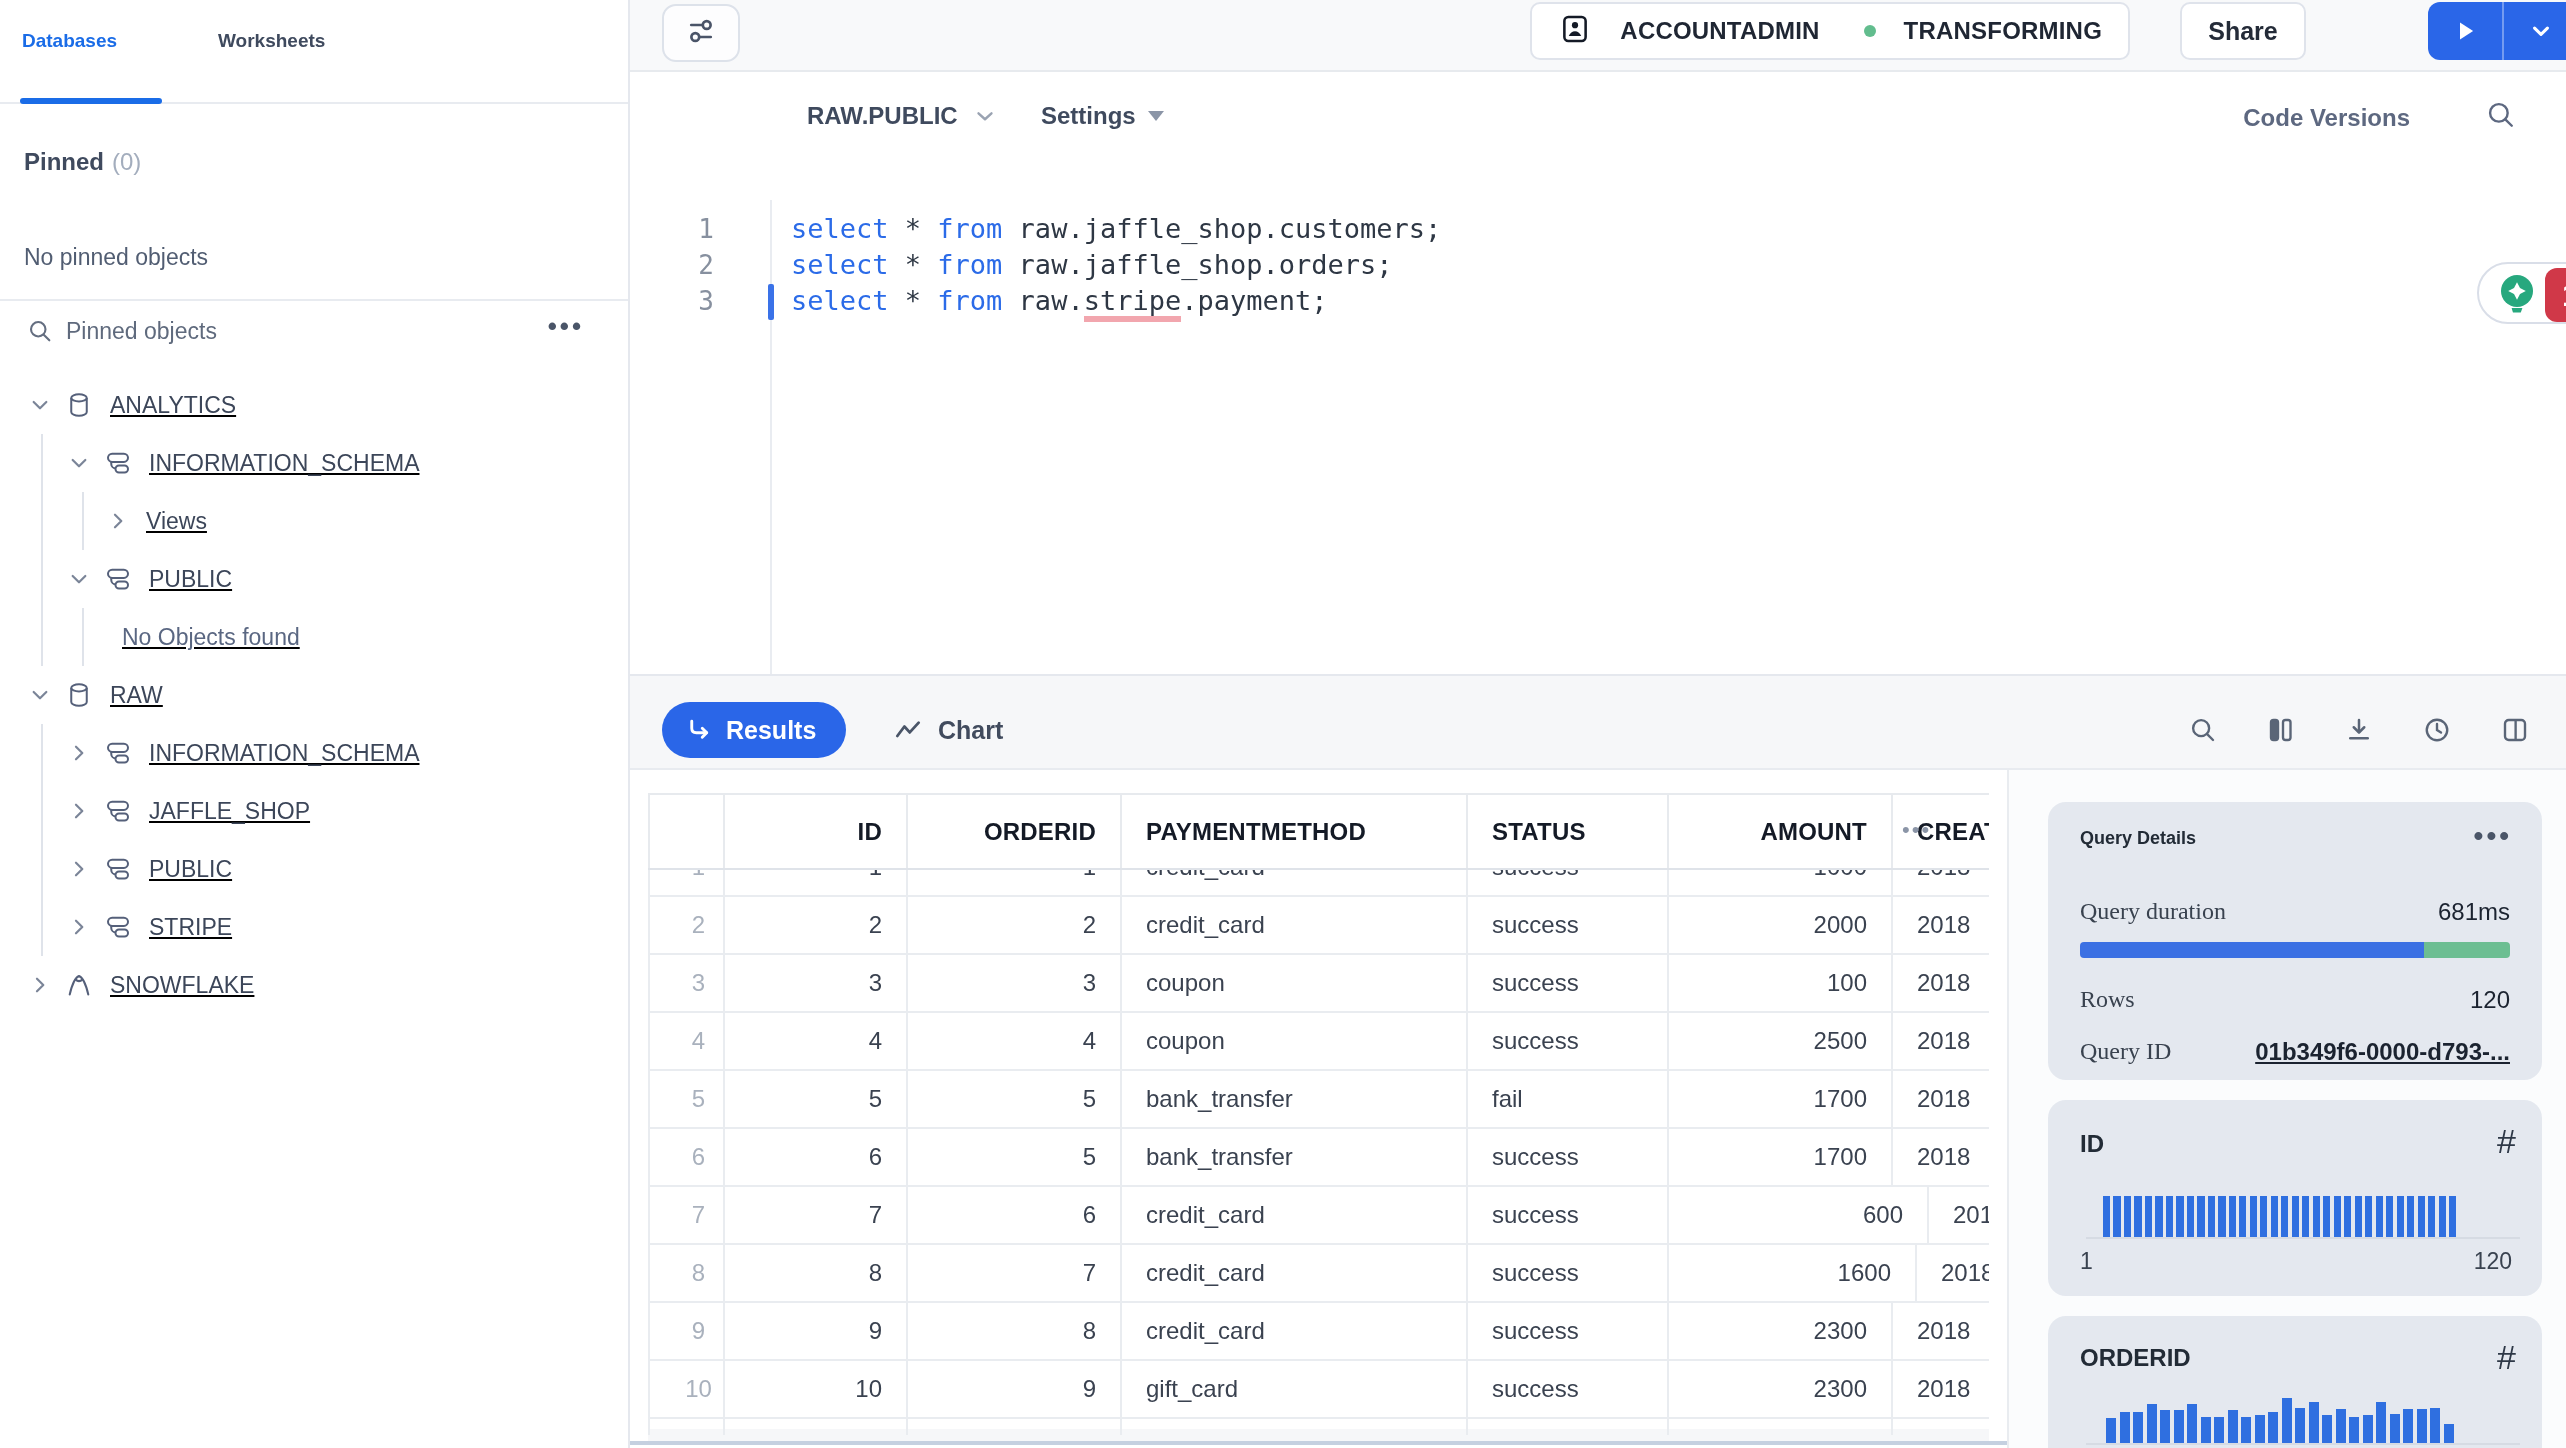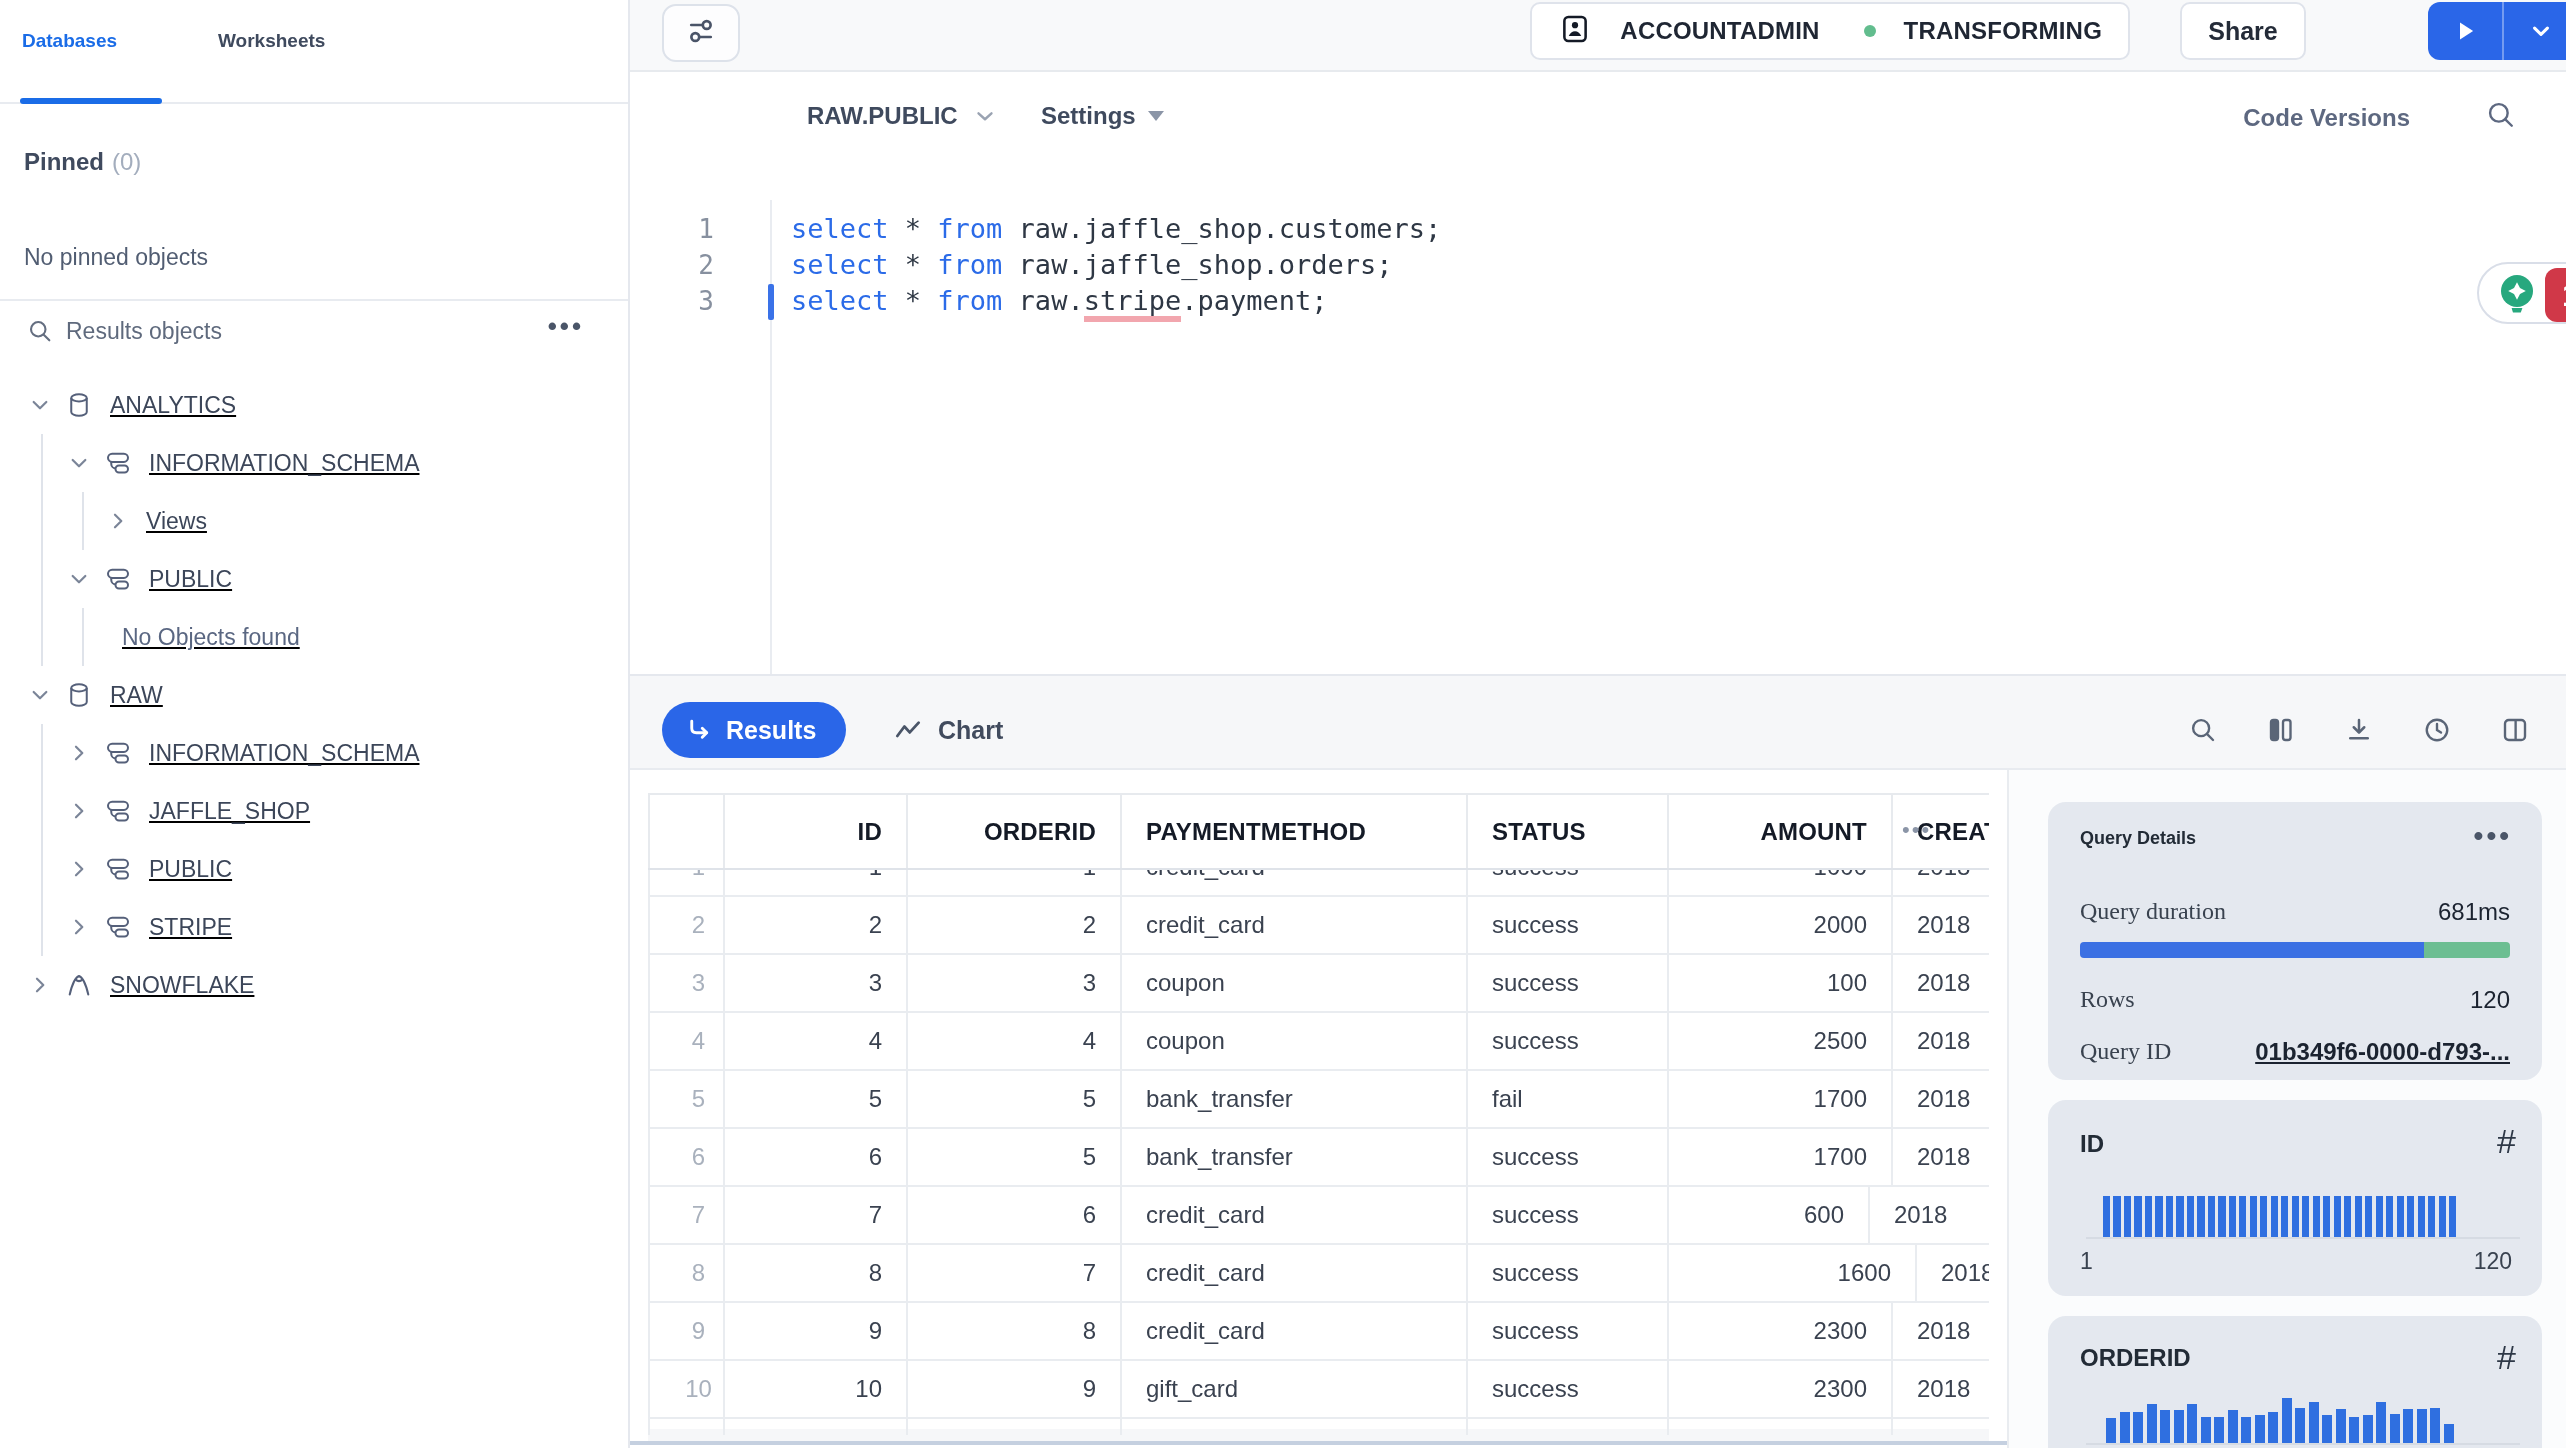--- a/index.html
+++ b/index.html
@@ -146,21 +146,21 @@
     <div class="pinned-empty">No pinned objects</div>
     <div class="side-div"></div>
 
     <div class="search-row">
       <span class="mag">
         <svg width="28" height="28" viewBox="0 0 24 24" fill="none" stroke="#646e80" stroke-width="1.8" stroke-linecap="round">
             <circle cx="10.5" cy="10.5" r="6.2"></circle>
             <path d="M15.2 15.2 20 20"></path>
           </svg>
       </span>
-      <span class="search-text">Results objects</span>
+      <span class="search-text">Pinned objects</span>
       <span class="search-menu">•••</span>
     </div>
 
     <div class="tree" id="tree">
         <div class="trow">
           <span style="width: 28px; flex: 0 0 auto;"></span>
           <span class="chev">
             <svg width="22" height="22" viewBox="0 0 16 16" fill="none" stroke="#7b8598" stroke-width="1.6" stroke-linecap="round" stroke-linejoin="round">
               <path d="M3.4 5.8 8 10.4l4.6-4.6"></path>
             </svg>
@@ -518,21 +518,21 @@
           <div class="c al" style="width: 201px;">success</div>
           <div class="c ar" style="width: 224px;">1700</div>
           <div class="c al" style="width: 200px;">2018</div>
         </div>
         <div class="grow">
           <div class="c al" style="width: 77px;">7</div>
           <div class="c ar" style="width: 183px;">7</div>
           <div class="c ar" style="width: 214px;">6</div>
           <div class="c al" style="width: 346px;">credit_card</div>
           <div class="c al" style="width: 201px;">success</div>
-          <div class="c ar" style="width: 201px;">600</div>
+          <div class="c ar" style="width: 260px;">600</div>
           <div class="c al" style="width: 200px;">2018</div>
         </div>
         <div class="grow">
           <div class="c al" style="width: 77px;">8</div>
           <div class="c ar" style="width: 183px;">8</div>
           <div class="c ar" style="width: 214px;">7</div>
           <div class="c al" style="width: 346px;">credit_card</div>
           <div class="c al" style="width: 201px;">success</div>
           <div class="c ar" style="width: 248px;">1600</div>
           <div class="c al" style="width: 200px;">2018</div>

